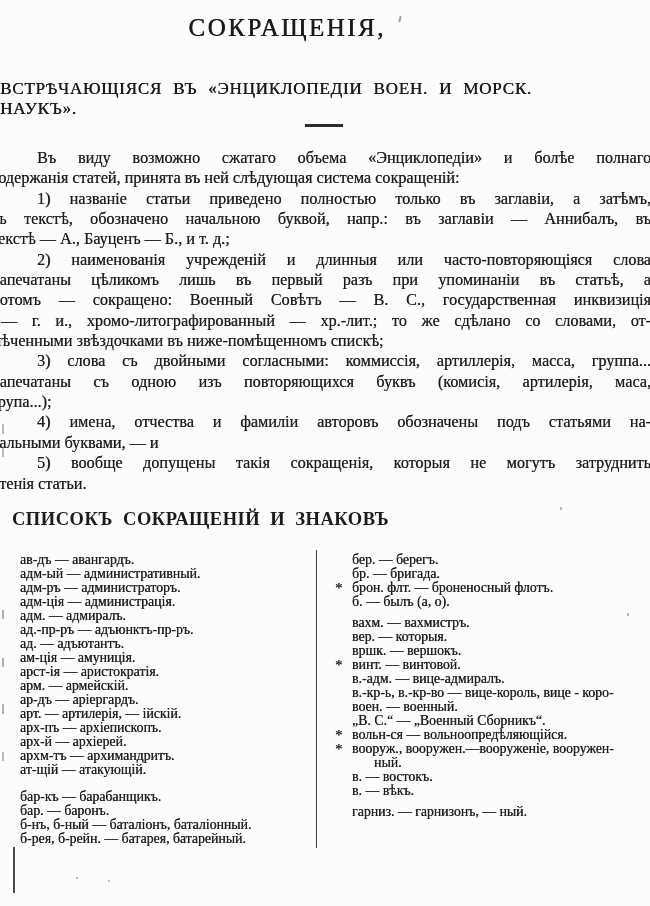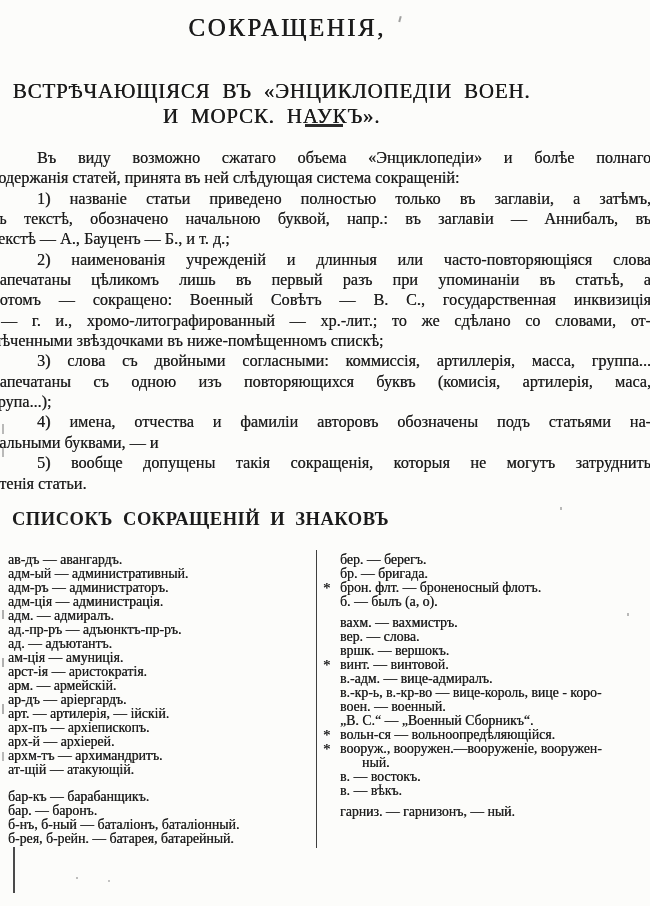--- a/index.html
+++ b/index.html
@@ -12,22 +12,21 @@
     font-family:"Liberation Serif","DejaVu Serif",serif;
   }
   .page-title {
     position:absolute; top:14px; left:0; width:574px; margin:0;
     text-align:center;
     font-size:25px; font-weight:normal; letter-spacing:2.5px;
     text-shadow:0.5px 0 0 currentColor;
   }
   .page-subtitle {
     position:absolute; top:79px; left:0; width:543px;
-    text-align:center;
-    font-size:21px; letter-spacing:0.8px; word-spacing:6px;
+    font-size:17px; letter-spacing:0.8px; word-spacing:6px;
     text-shadow:0.4px 0 0 currentColor;
   }
   .head-rule {
     position:absolute; top:124px; left:305px;
     width:38px; height:2.5px; background:#2b2b2b;
   }
   .intro {
     position:absolute; top:148px; left:-9px; width:660px;
     font-size:16.2px; line-height:20.35px;
     text-shadow:0.3px 0 0 rgba(27,27,27,0.7);
@@ -39,20 +38,21 @@
   .list-title {
     position:absolute; top:509px; left:12px; width:650px; margin:0;
     text-align:left;
     font-size:18.5px; font-weight:bold; letter-spacing:0.5px; word-spacing:5px;
   }
   .col {
     position:absolute; top:553px;
     font-size:13.8px; line-height:14px;
     white-space:nowrap;
     text-shadow:0.35px 0 0 rgba(27,27,27,0.8);
+    margin-left:12px;
   }
   .col-left  { left:8px;   width:296px; }
   .col-right { left:324px; width:326px; }
   .col-right .row { padding-left:16px; position:relative; }
   .col-right .row.cont { padding-left:38px; }
   .star {
     position:absolute; left:-1px; top:0;
     font-size:15px; line-height:14px;
   }
   .row.gapL { margin-top:13px; }
@@ -127,21 +127,21 @@
       <div class="row"><span>б-нъ, б-ный — баталіонъ, баталіонный.</span></div>
       <div class="row"><span>б-рея, б-рейн. — батарея, батарейный.</span></div>
     </div>
   <div class="col-divider"></div>
   <div class="col col-right" id="colRight">
       <div class="row"><span>бер. — берегъ.</span></div>
       <div class="row"><span>бр. — бригада.</span></div>
       <div class="row"><span class="star">*</span><span>брон. флт. — броненосный флотъ.</span></div>
       <div class="row"><span>б. — былъ (а, о).</span></div>
       <div class="row gapR"><span>вахм. — вахмистръ.</span></div>
-      <div class="row"><span>вер. — слова.</span></div>
+      <div class="row"><span>вер. — которыя.</span></div>
       <div class="row"><span>вршк. — вершокъ.</span></div>
       <div class="row"><span class="star">*</span><span>винт. — винтовой.</span></div>
       <div class="row"><span>в.-адм. — вице-адмиралъ.</span></div>
       <div class="row"><span>в.-кр-ь, в.-кр-во — вице-король, вице - коро-</span></div>
       <div class="row"><span>воен. — военный.</span></div>
       <div class="row"><span>„В. С.“ — „Военный Сборникъ“.</span></div>
       <div class="row"><span class="star">*</span><span>вольн-ся — вольноопредѣляющійся.</span></div>
       <div class="row"><span class="star">*</span><span>вооруж., вооружен.—вооруженіе, вооружен-</span></div>
       <div class="row cont"><span>ный.</span></div>
       <div class="row"><span>в. — востокъ.</span></div>

